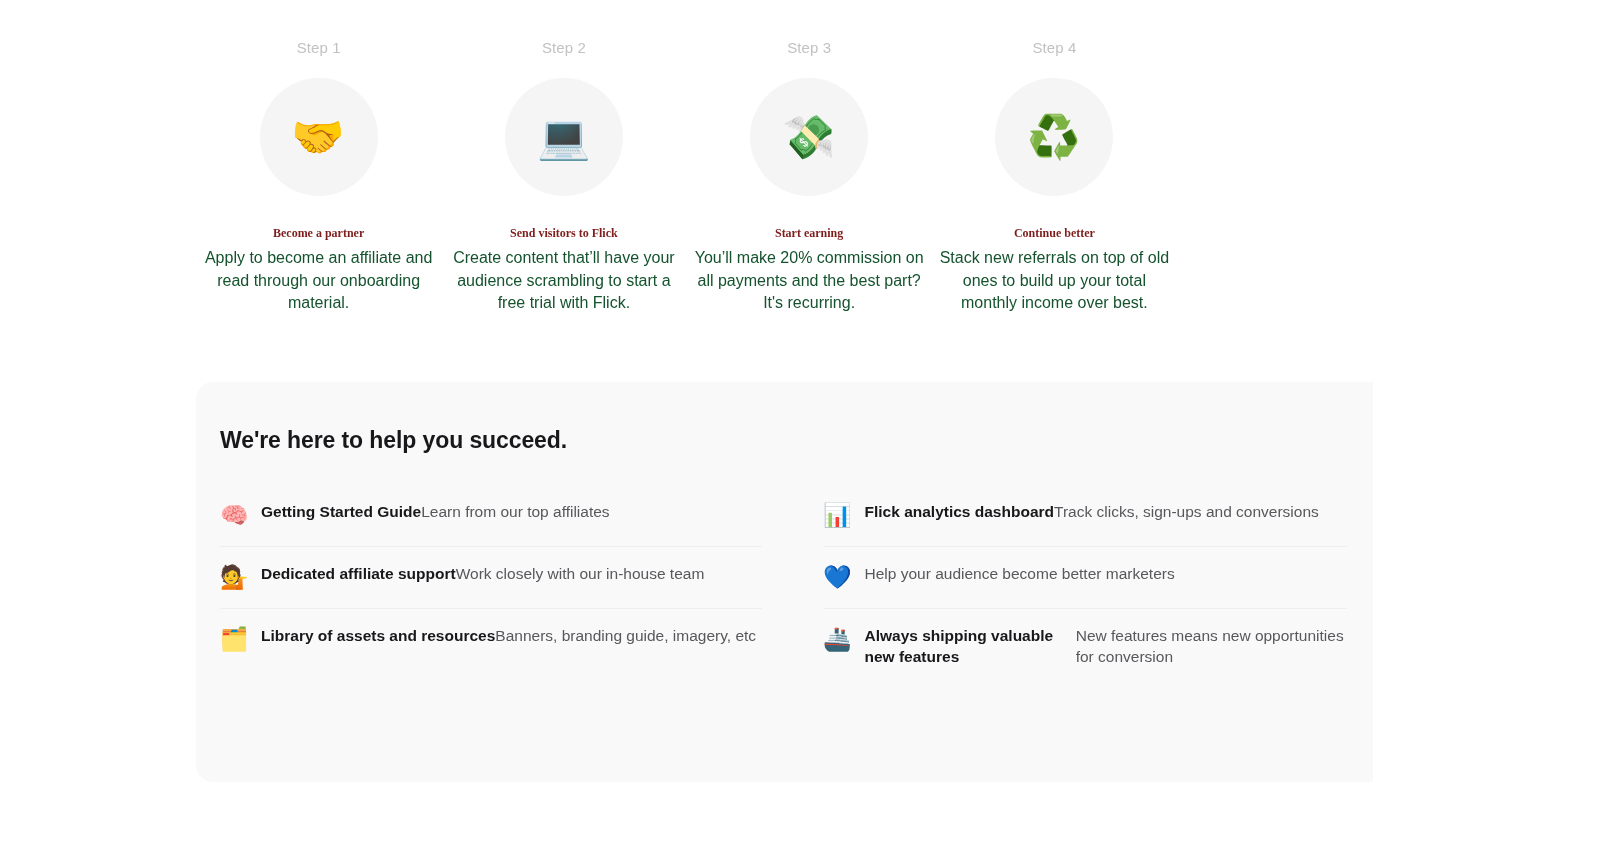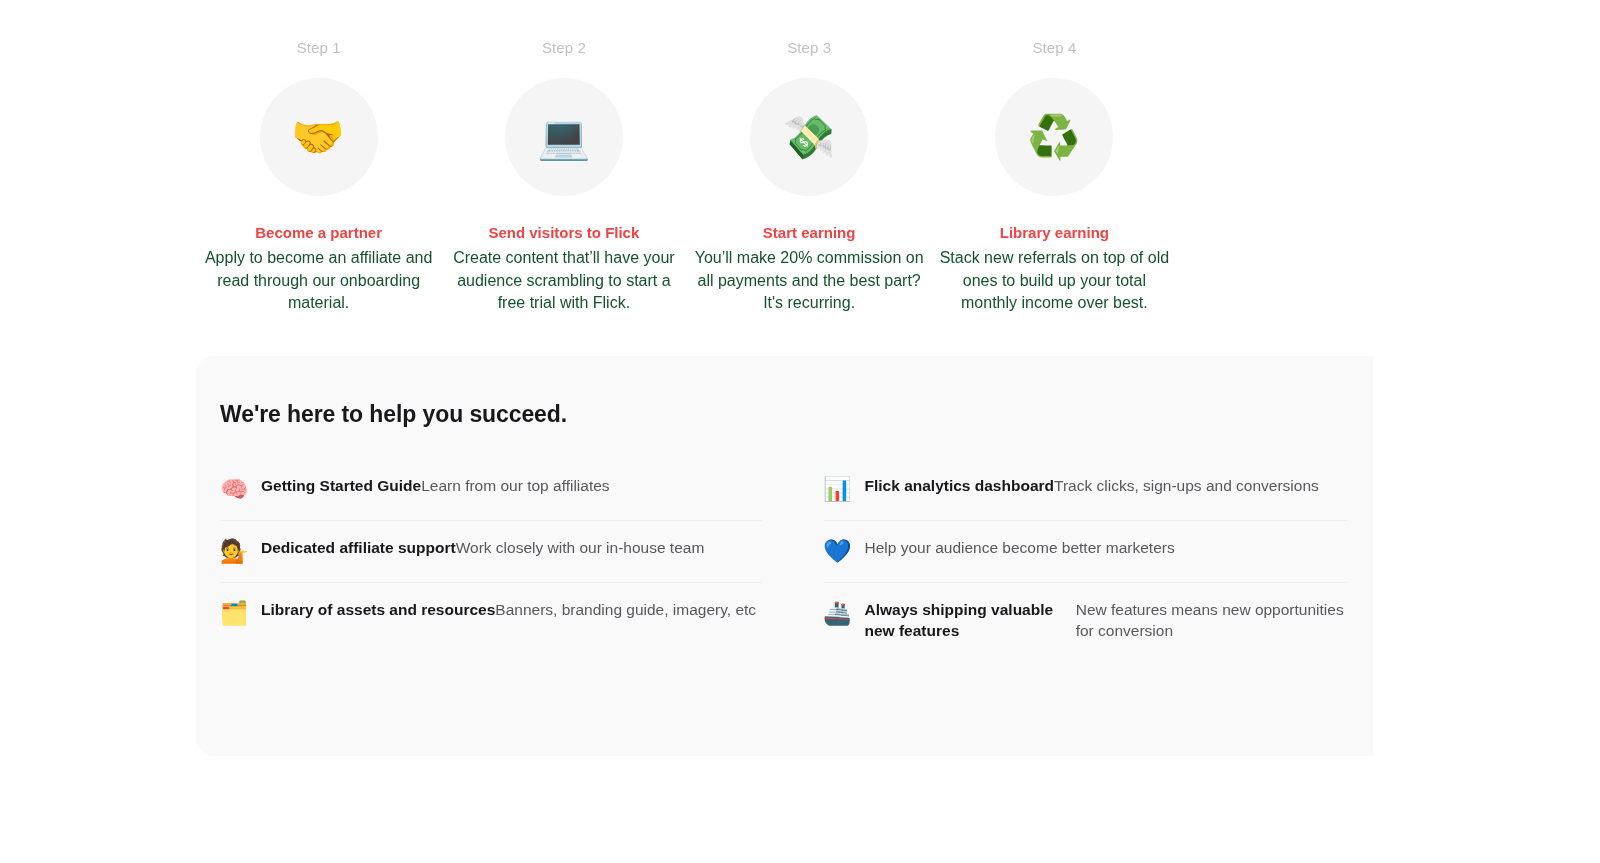--- a/index.html
+++ b/index.html
@@ -55,39 +55,40 @@
     margin-bottom: 26px;
   }
 
   .step-emoji {
     font-size: 43px;
     line-height: 1;
     font-family: "DejaVu Sans", sans-serif;
   }
 
   .step-title {
-    font-size: 15px;
+    font-size: 12px;
     line-height: 22px;
     font-weight: bold;
-    color: #ef4444;
+    color: #7f1d1d;
     margin-bottom: 3px;
+    font-family: Liberation Serif, serif;
   }
 
   .step-desc {
     font-size: 16px;
     line-height: 22.5px;
     color: #14532d;
     max-width: 240px;
   }
 
   
   .help-card {
     position: absolute;
     left: 196px;
-    top: 356px;
+    top: 382px;
     width: 1199px;
     height: 400px;
     background: #f9f9fa;
     border-radius: 17px;
     padding: 30px 24px 0 24px;
   }
 
   .help-heading {
     font-size: 23px;
     line-height: 30px;
@@ -184,21 +185,21 @@
       </div>
       <div class="step-title">Start earning</div>
       <div class="step-desc">You’ll make 20% commission on all payments and the best part? It's recurring.</div>
     </div>
 
     <div class="step">
       <div class="step-label">Step 4</div>
       <div class="step-circle">
         <span class="step-emoji">♻️</span>
       </div>
-      <div class="step-title">Library earning</div>
+      <div class="step-title">Continue better</div>
       <div class="step-desc">Stack new referrals on top of old ones to build up your total monthly income over best.</div>
     </div>
 
   </div>
 
   <div class="help-card">
     <h2 class="help-heading">We're here to help you succeed.</h2>
 
     <div class="help-grid">
 

